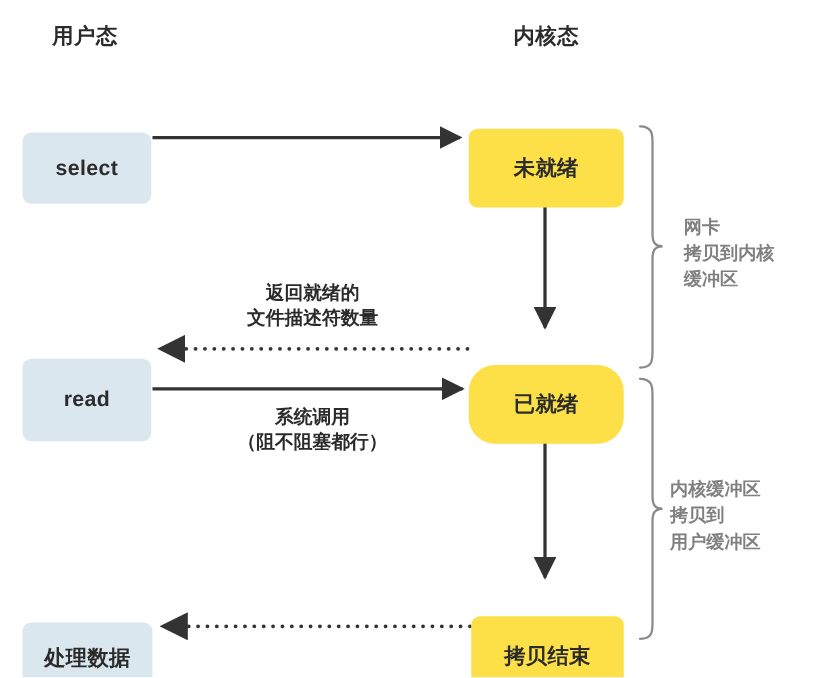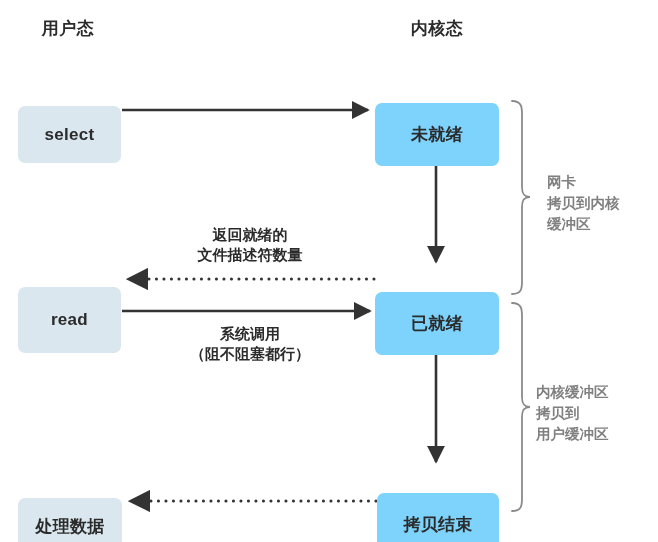--- a/index.html
+++ b/index.html
@@ -37,21 +37,21 @@
     color: #2b2b2b;
     letter-spacing: 0.3px;
     box-sizing: border-box;
     white-space: nowrap;
     margin-top: 24px;
   }
   .node.user {
     background: #dbe7ef;
   }
   .node.kernel {
-    background: #7dd3fc;
+    background: #fde047;
   }
   .edge-label {
     position: absolute;
     font-size: 15px;
     font-weight: bold;
     color: #2b2b2b;
     text-align: center;
     line-height: 1.35;
     white-space: pre;
   }
@@ -138,21 +138,21 @@
   </svg>
 
   <div class="node user" style="left:18px; top:82px; width:103px; height:57px;">select</div>
 
   <div class="node user" style="left:18px; top:263px; width:103px; height:66px;">read</div>
 
   <div class="node user" style="left:18px; top:474px; width:104px; height:57px;">处理数据</div>
 
   <div class="node kernel" style="left:375px; top:79px; width:124px; height:63px;">未就绪</div>
 
-  <div class="node kernel" style="left:375px; top:268px; width:124px; height:63px;">已就绪</div>
+  <div class="node kernel" style="left:375px; top:268px; width:124px; height:63px;border-radius:21px;">已就绪</div>
 
   <div class="node kernel" style="left:377px; top:469px; width:122px; height:62px;">拷贝结束</div>
 
 
   <div class="edge-label" style="left:140px; top:225px; width:220px;">返回就绪的
 文件描述符数量</div>
 
   <div class="edge-label" style="left:140px; top:324px; width:220px;">系统调用
 （阻不阻塞都行）</div>
 

